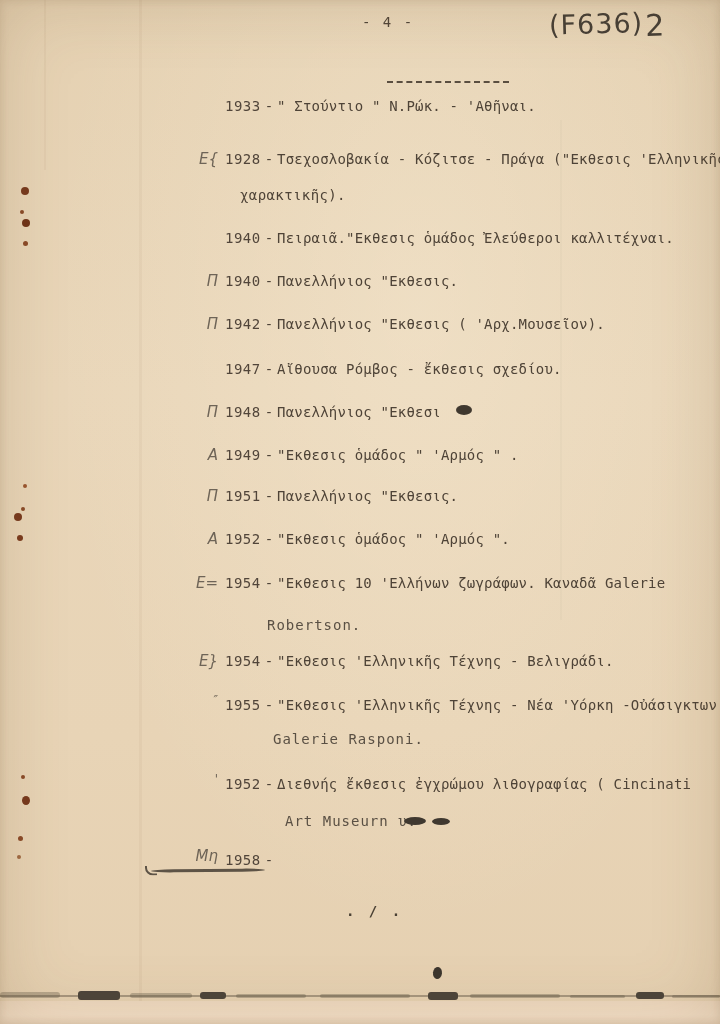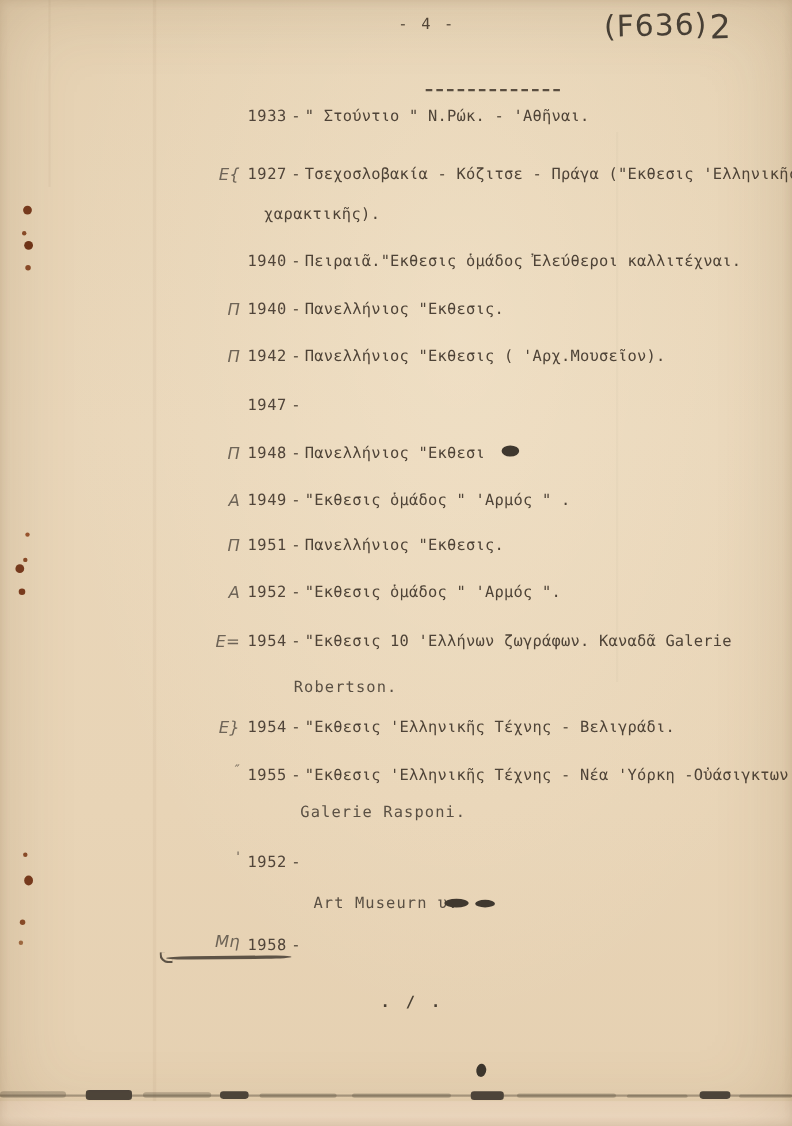--- a/index.html
+++ b/index.html
@@ -77,21 +77,21 @@
 
   <div class="row" style="top:97px">
     <span class="mark"></span>
     <span class="year">1933</span>
     <span class="dash">-</span>
     <span class="text">" Στούντιο " Ν.Ρώκ. - 'Αθῆναι.</span>
   </div>
 
   <div class="row" style="top:150px">
     <span class="mark">Ε{</span>
-    <span class="year">1927</span>
+    <span class="year">1928</span>
     <span class="dash">-</span>
     <span class="text">Τσεχοσλοβακία - Κόζιτσε - Πράγα ("Εκθεσις 'Ελληνικῆς</span>
   </div>
   <div class="cont" style="left:240px;top:186px">χαρακτικῆς).</div>
 
   <div class="row" style="top:229px">
     <span class="mark"></span>
     <span class="year">1940</span>
     <span class="dash">-</span>
     <span class="text">Πειραιᾶ."Εκθεσις ὁμάδος Ἐλεύθεροι καλλιτέχναι.</span>
@@ -108,20 +108,21 @@
     <span class="mark">Π</span>
     <span class="year">1942</span>
     <span class="dash">-</span>
     <span class="text">Πανελλήνιος "Εκθεσις ( 'Αρχ.Μουσεῖον).</span>
   </div>
 
   <div class="row" style="top:360px">
     <span class="mark"></span>
     <span class="year">1947</span>
     <span class="dash">-</span>
+    <span class="text">Αἴθουσα Ρόμβος - ἔκθεσις σχεδίου.</span>
   </div>
 
   <div class="row" style="top:403px">
     <span class="mark">Π</span>
     <span class="year">1948</span>
     <span class="dash">-</span>
     <span class="text">Πανελλήνιος "Εκθεσι</span>
   </div>
   <div class="blot" style="left:456px;top:405px;width:16px;height:10px"></div>
 
@@ -166,20 +167,21 @@
     <span class="year">1955</span>
     <span class="dash">-</span>
     <span class="text">"Εκθεσις 'Ελληνικῆς Τέχνης - Νέα 'Υόρκη -Οὐάσιγκτων</span>
   </div>
   <div class="cont latin" style="left:273px;top:730px">Galerie Rasponi.</div>
 
   <div class="row" style="top:775px">
     <span class="mark mark-raised">'</span>
     <span class="year">1952</span>
     <span class="dash">-</span>
+    <span class="text">Διεθνής ἔκθεσις ἐγχρώμου λιθογραφίας ( Cincinati</span>
   </div>
   <div class="cont latin" style="left:285px;top:812px">Art Museurn  υ.</div>
   <div class="blot" style="left:404px;top:817px;width:22px;height:8px"></div>
   <div class="blot" style="left:432px;top:818px;width:18px;height:7px"></div>
 
   <div class="row" style="top:851px">
     <span class="mark" style="transform:translateY(-4px)">Μη</span>
     <span class="year">1958</span>
     <span class="dash">-</span>
   </div>

